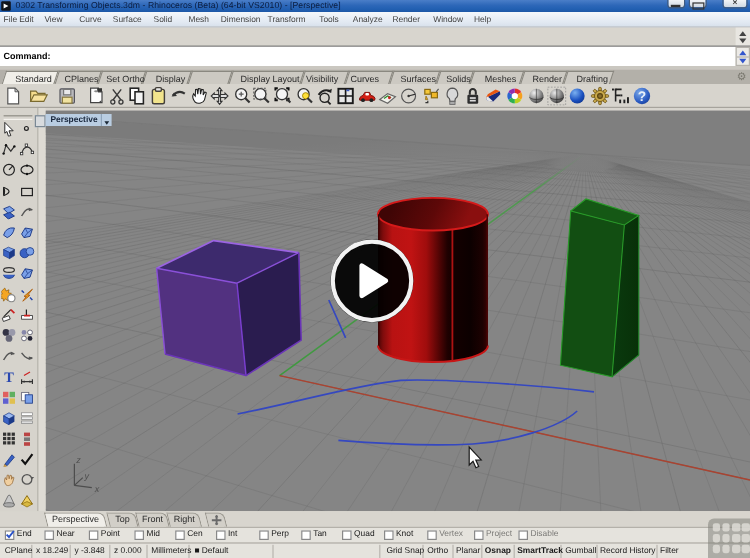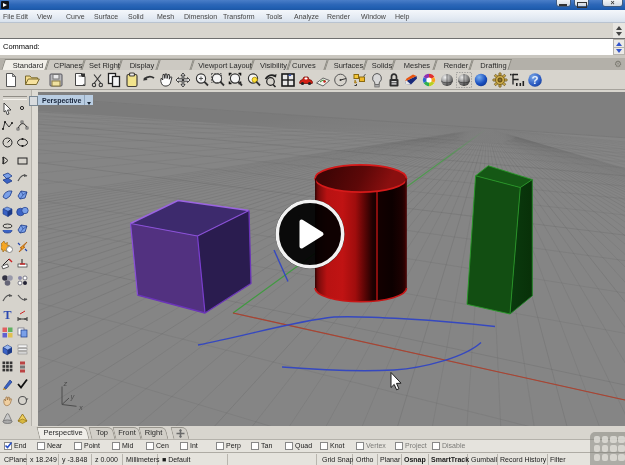--- a/index.html
+++ b/index.html
@@ -5,20 +5,21 @@
  body{width:625px;height:465px;overflow:hidden;font-family:"Liberation Sans",sans-serif;background:#d8d5ce;position:relative}
  *{box-sizing:content-box}
 </style></head>
 <body>
 <div style="position:absolute;left:0;top:0;width:625px;height:465px;background:#d8d5ce">
 
 <div style="position:absolute;left:0;top:0;width:625px;height:10px;background:linear-gradient(180deg,#4a7ec8 0%,#2d67b8 45%,#2260b2 75%,#1d57a6 100%)">
  <div style="position:absolute;left:1px;top:1px;width:8px;height:8px;background:#10141c;border-radius:1px">
    <div style="position:absolute;left:2px;top:2px;width:0;height:0;border-left:4px solid #fff;border-top:2px solid transparent;border-bottom:2px solid transparent"></div>
  </div>
+ <div style="position:absolute;left:13px;top:0px;font-size:7.2px;line-height:10px;color:#0a1c3e;white-space:nowrap;letter-spacing:0.05px">0302 Transforming Objects.3dm - Rhinoceros (Beta) (64-bit VS2010) - [Perspective]</div>
  <div style="position:absolute;left:556px;top:-3px;width:15px;height:10px;background:linear-gradient(#fdfdfd,#cfd8e2);border:1px solid #3e5a80;border-radius:0 0 3px 3px;box-sizing:border-box"></div>
  <div style="position:absolute;left:559px;top:4px;width:8px;height:2px;background:#333"></div>
  <div style="position:absolute;left:574px;top:-3px;width:15px;height:10px;background:linear-gradient(#fdfdfd,#cfd8e2);border:1px solid #3e5a80;border-radius:0 0 3px 3px;box-sizing:border-box"></div>
  <div style="position:absolute;left:577px;top:2px;width:8px;height:4px;border:1px solid #333"></div>
  <div style="position:absolute;left:602px;top:-3px;width:21px;height:10px;background:linear-gradient(#fdfdfd,#cfd8e2);border:1px solid #3e5a80;border-radius:0 0 3px 3px;box-sizing:border-box;color:#3a3a3a;font-size:7px;font-weight:bold;text-align:center;line-height:9px">×</div>
 </div>
 
 <div style="position:absolute;left:0;top:10px;width:625px;height:13px;background:linear-gradient(180deg,#f4f7fb 0%,#e2e9f2 70%,#d8e1ec 100%);border-bottom:1px solid #b9c3d0;box-sizing:border-box">
       <span style="position:absolute;left:3px;top:2px;font-size:7px;line-height:10px;color:#444">File</span>
       <span style="position:absolute;left:16px;top:2px;font-size:7px;line-height:10px;color:#444">Edit</span>
@@ -36,46 +37,46 @@
       <span style="position:absolute;left:395px;top:2px;font-size:7px;line-height:10px;color:#444">Help</span>
     </div>
 
 <div style="position:absolute;left:0;top:23px;width:625px;height:35px;background:#d8d5ce">
  <div style="position:absolute;left:613px;top:0;width:12px;height:15px;background:#e8e6e1">
    <div style="position:absolute;left:3px;top:3px;width:0;height:0;border-left:3px solid transparent;border-right:3px solid transparent;border-bottom:4px solid #444"></div>
    <div style="position:absolute;left:3px;top:9px;width:0;height:0;border-left:3px solid transparent;border-right:3px solid transparent;border-top:4px solid #444"></div>
  </div>
  <div style="position:absolute;left:0;top:15px;width:625px;height:1px;background:#6f6f6f"></div>
  <div style="position:absolute;left:0;top:16px;width:613px;height:16px;background:#ffffff">
-  <span style="position:absolute;left:3px;top:3px;font-size:7.5px;font-weight:normal;color:#000">Command:</span>
+  <span style="position:absolute;left:3px;top:3px;font-size:7.5px;font-weight:bold;color:#000">Command:</span>
  </div>
  <div style="position:absolute;left:613px;top:16px;width:12px;height:16px;background:#eceae6;border:1px solid #b5b2ac;box-sizing:border-box">
    <div style="position:absolute;left:2px;top:2px;width:0;height:0;border-left:3px solid transparent;border-right:3px solid transparent;border-bottom:4px solid #3355cc"></div>
    <div style="position:absolute;left:0;top:7px;width:10px;height:1px;background:#b5b2ac"></div>
    <div style="position:absolute;left:2px;top:9px;width:0;height:0;border-left:3px solid transparent;border-right:3px solid transparent;border-top:4px solid #3355cc"></div>
  </div>
  <div style="position:absolute;left:0;top:32px;width:625px;height:3px;background:#d8d5ce"></div>
 </div>
 
 <div style="position:absolute;left:0;top:55px;width:625px;height:3px;background:#cac7c0"></div>
 <div style="position:absolute;left:0;top:58px;width:625px;height:12px;background:#b3b0a9;overflow:hidden">
       <div style="position:absolute;left:3px;top:1px;width:44px;height:12px;background:#f0eee8;border:1px solid #8a8880;border-bottom:none;transform:skewX(-18deg);box-sizing:border-box;z-index:60"></div>
       <span style="position:absolute;left:6px;top:2.5px;width:44px;text-align:center;font-size:7.5px;color:#2a2a2a;z-index:61;white-space:nowrap">Standard</span>
       <div style="position:absolute;left:47px;top:1px;width:36px;height:12px;background:#ccc9c2;border:1px solid #8a8880;border-bottom:none;transform:skewX(-18deg);box-sizing:border-box;z-index:58"></div>
       <span style="position:absolute;left:50px;top:2.5px;width:36px;text-align:center;font-size:7.5px;color:#2a2a2a;z-index:59;white-space:nowrap">CPlanes</span>
       <div style="position:absolute;left:83px;top:1px;width:37px;height:12px;background:#ccc9c2;border:1px solid #8a8880;border-bottom:none;transform:skewX(-18deg);box-sizing:border-box;z-index:56"></div>
-      <span style="position:absolute;left:86px;top:2.5px;width:37px;text-align:center;font-size:7.5px;color:#2a2a2a;z-index:57;white-space:nowrap">Set Right</span>
+      <span style="position:absolute;left:86px;top:2.5px;width:37px;text-align:center;font-size:7.5px;color:#2a2a2a;z-index:57;white-space:nowrap">Set Ortho</span>
       <div style="position:absolute;left:120px;top:1px;width:38px;height:12px;background:#ccc9c2;border:1px solid #8a8880;border-bottom:none;transform:skewX(-18deg);box-sizing:border-box;z-index:54"></div>
       <span style="position:absolute;left:123px;top:2.5px;width:38px;text-align:center;font-size:7.5px;color:#2a2a2a;z-index:55;white-space:nowrap">Display</span>
       <div style="position:absolute;left:158px;top:1px;width:34px;height:12px;background:#ccc9c2;border:1px solid #8a8880;border-bottom:none;transform:skewX(-18deg);box-sizing:border-box;z-index:52"></div>
       <span style="position:absolute;left:161px;top:20px;width:34px;text-align:center;font-size:7.5px;color:#2a2a2a;z-index:53;white-space:nowrap">Select</span>
       <div style="position:absolute;left:192px;top:1px;width:60px;height:12px;background:#ccc9c2;border:1px solid #8a8880;border-bottom:none;transform:skewX(-18deg);box-sizing:border-box;z-index:50"></div>
-      <span style="position:absolute;left:195px;top:2.5px;width:60px;text-align:center;font-size:7.5px;color:#2a2a2a;z-index:51;white-space:nowrap">Viewport Layout</span>
+      <span style="position:absolute;left:195px;top:2.5px;width:60px;text-align:center;font-size:7.5px;color:#2a2a2a;z-index:51;white-space:nowrap">Display Layout</span>
       <div style="position:absolute;left:252px;top:1px;width:37px;height:12px;background:#ccc9c2;border:1px solid #8a8880;border-bottom:none;transform:skewX(-18deg);box-sizing:border-box;z-index:48"></div>
-      <span style="position:absolute;left:255px;top:2.5px;width:37px;text-align:center;font-size:7.5px;color:#2a2a2a;z-index:49;white-space:nowrap">Visibility</span>
+      <span style="position:absolute;left:255px;top:2.5px;width:37px;text-align:left;font-size:7.5px;color:#2a2a2a;z-index:49;white-space:nowrap">Visibility</span>
       <div style="position:absolute;left:289px;top:1px;width:37px;height:12px;background:#ccc9c2;border:1px solid #8a8880;border-bottom:none;transform:skewX(-18deg);box-sizing:border-box;z-index:46"></div>
       <span style="position:absolute;left:292px;top:2.5px;width:37px;text-align:left;font-size:7.5px;color:#2a2a2a;z-index:47;white-space:nowrap">Curves</span>
       <div style="position:absolute;left:326px;top:1px;width:39px;height:12px;background:#ccc9c2;border:1px solid #8a8880;border-bottom:none;transform:skewX(-18deg);box-sizing:border-box;z-index:44"></div>
       <span style="position:absolute;left:329px;top:2.5px;width:39px;text-align:center;font-size:7.5px;color:#2a2a2a;z-index:45;white-space:nowrap">Surfaces</span>
       <div style="position:absolute;left:365px;top:1px;width:28px;height:12px;background:#ccc9c2;border:1px solid #8a8880;border-bottom:none;transform:skewX(-18deg);box-sizing:border-box;z-index:42"></div>
       <span style="position:absolute;left:368px;top:2.5px;width:28px;text-align:center;font-size:7.5px;color:#2a2a2a;z-index:43;white-space:nowrap">Solids</span>
       <div style="position:absolute;left:393px;top:1px;width:42px;height:12px;background:#ccc9c2;border:1px solid #8a8880;border-bottom:none;transform:skewX(-18deg);box-sizing:border-box;z-index:40"></div>
       <span style="position:absolute;left:396px;top:2.5px;width:42px;text-align:center;font-size:7.5px;color:#2a2a2a;z-index:41;white-space:nowrap">Meshes</span>
       <div style="position:absolute;left:435px;top:1px;width:36px;height:12px;background:#ccc9c2;border:1px solid #8a8880;border-bottom:none;transform:skewX(-18deg);box-sizing:border-box;z-index:38"></div>
       <span style="position:absolute;left:438px;top:2.5px;width:36px;text-align:center;font-size:7.5px;color:#2a2a2a;z-index:39;white-space:nowrap">Render</span>

